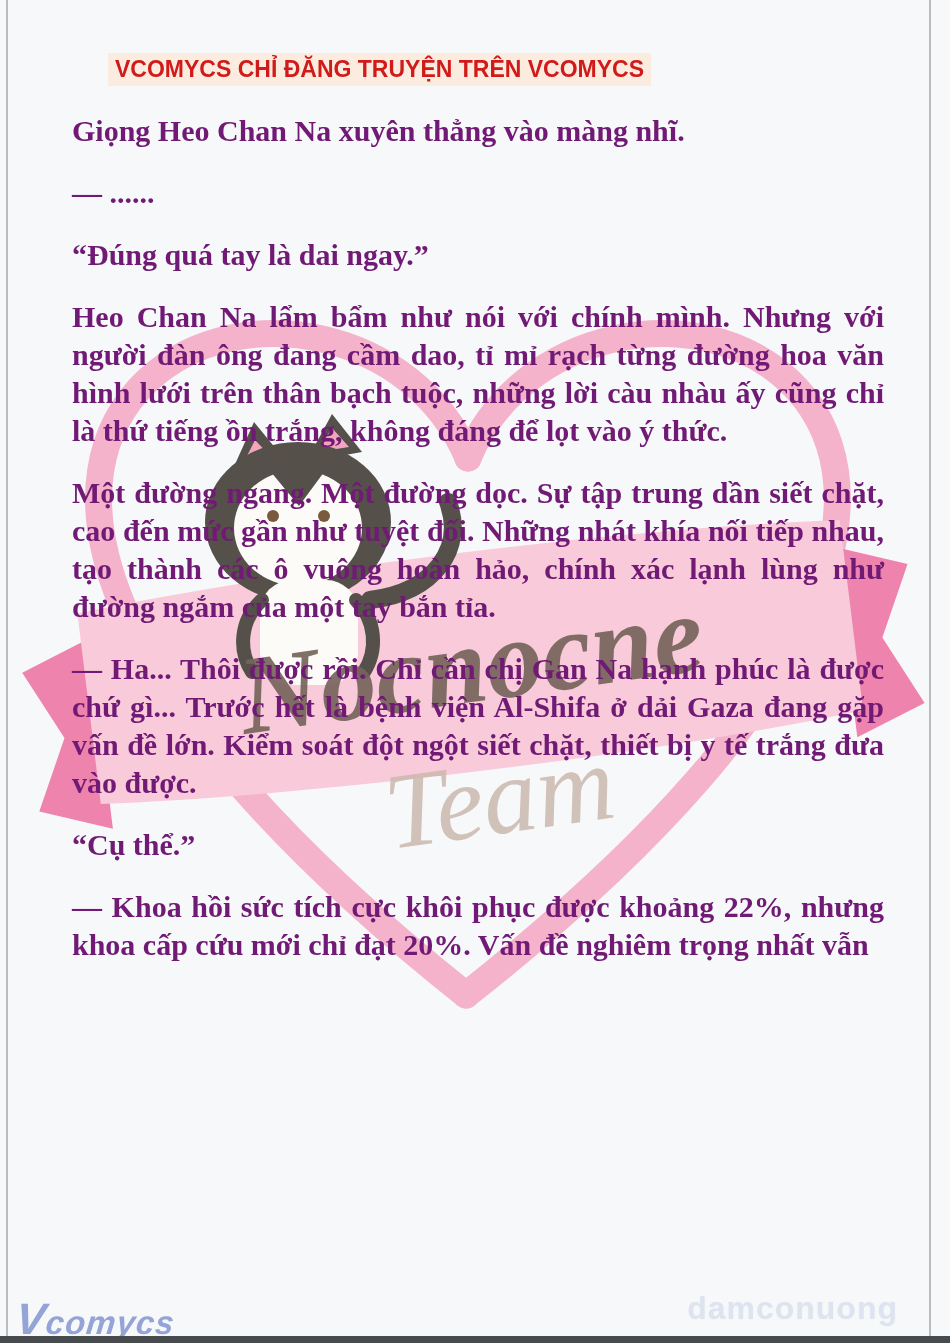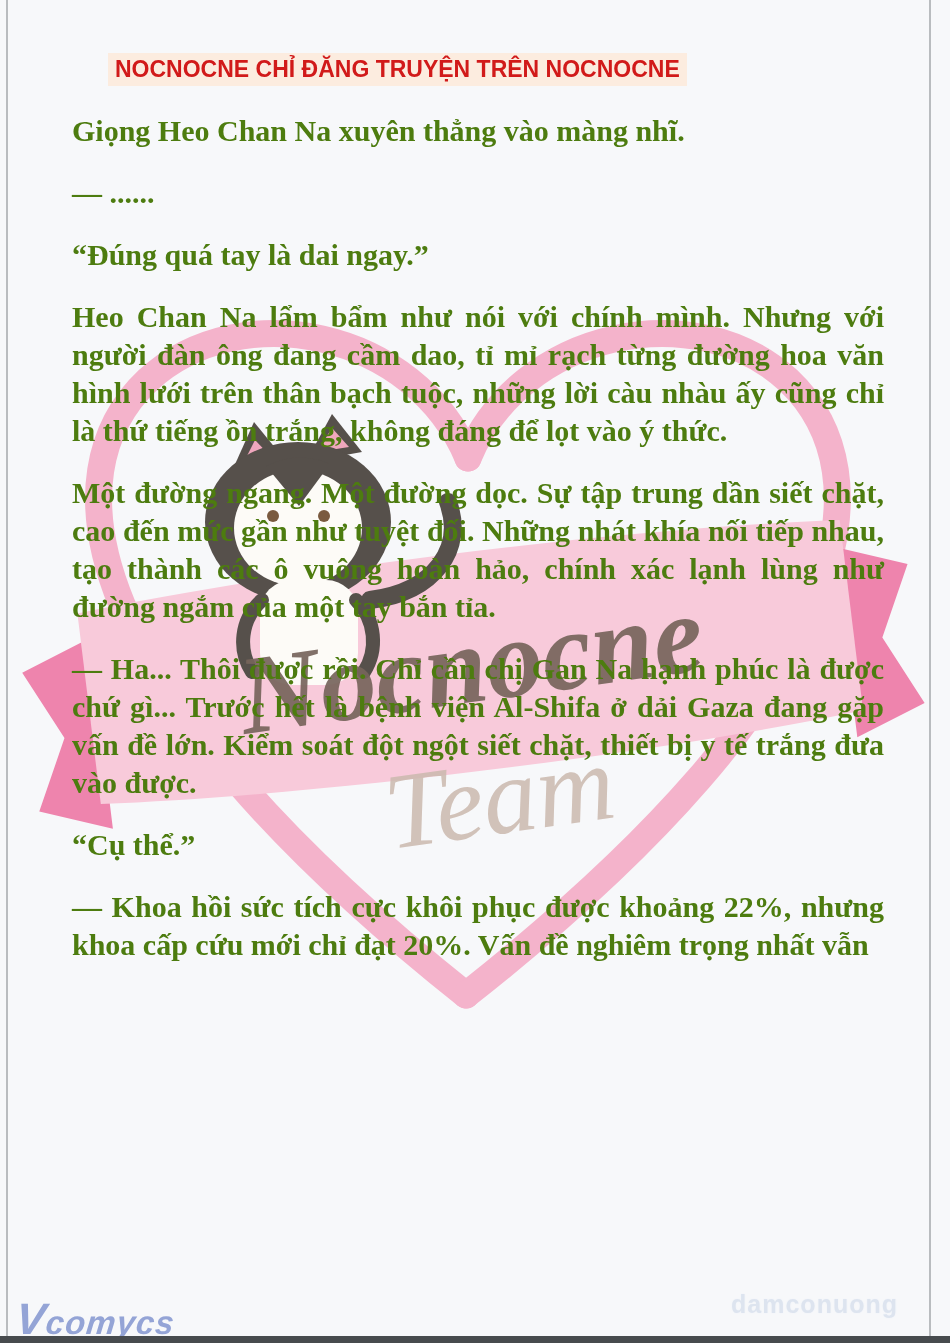--- a/index.html
+++ b/index.html
@@ -25,21 +25,21 @@
   .notice{
     position:absolute;left:108px;top:53px;
     background:#fcecdf;color:#d11a1a;
     font-family:"Liberation Sans","DejaVu Sans",sans-serif;
     font-weight:bold;font-size:23px;line-height:30px;
     padding:1px 7px 2px 7px;letter-spacing:0px;
   }
 
   .story{
     position:absolute;left:72px;top:112px;width:812px;
-    color:#4d7c0f;
+    color:#701a75;
   }
   .story p{
     margin:0 0 24px 0;
     font-size:30px;line-height:38px;font-weight:bold;
     text-align:justify;
   }
   .story p.no-justify{text-align:left;}
 
   .logo-vcomycs{
     position:absolute;left:16px;top:1294px;
@@ -47,21 +47,21 @@
     font-style:italic;font-weight:bold;
     font-size:33px;letter-spacing:1px;
     color:#94a4d6;
     transform:skewX(-6deg);
   }
   .logo-vcomycs::first-letter{font-size:44px;}
 
   .site-watermark{
     position:absolute;right:52px;top:1290px;
     font-family:"Liberation Sans","DejaVu Sans",sans-serif;
-    font-weight:bold;font-size:25px;letter-spacing:1px;
+    font-weight:bold;font-size:32px;letter-spacing:1px;
     color:#dde4ef;
     text-shadow:0 0 2px #eef2f8;
   }
 </style>
 </head>
 <body>
 
 <div class="page">
 
   <svg class="watermark-layer" viewBox="0 0 950 1343" xmlns="http://www.w3.org/2000/svg">
@@ -93,21 +93,21 @@
       <path d="M 356 600 C 376 620, 378 650, 364 672" fill="none" stroke="#56504b" stroke-width="14" stroke-linecap="round"></path>
     </g>
 
     <text x="470" y="702" text-anchor="middle" font-family="Liberation Serif, DejaVu Serif, serif" font-size="112" font-weight="bold" font-style="italic" fill="#77655c" opacity="0.92" transform="rotate(-8 470 660)">Nocnocne</text>
 
     <text x="480" y="836" text-anchor="middle" font-family="Liberation Serif, DejaVu Serif, serif" font-size="108" font-style="italic" fill="#cbb9ae" opacity="0.85" transform="rotate(-8 470 660)">Team</text>
   </svg>
 
   <div class="content">
 
-    <div class="notice">NOCNOCNE CHỈ ĐĂNG TRUYỆN TRÊN NOCNOCNE</div>
+    <div class="notice">VCOMYCS CHỈ ĐĂNG TRUYỆN TRÊN VCOMYCS</div>
 
     <div class="story">
       <p class="no-justify">Giọng Heo Chan Na xuyên thẳng vào màng nhĩ.</p>
       <p class="no-justify">— ......</p>
       <p class="no-justify">“Đúng quá tay là dai ngay.”</p>
       <p>Heo Chan Na lẩm bẩm như nói với chính mình. Nhưng với người đàn ông đang cầm dao, tỉ mỉ rạch từng đường hoa văn hình lưới trên thân bạch tuộc, những lời càu nhàu ấy cũng chỉ là thứ tiếng ồn trắng, không đáng để lọt vào ý thức.</p>
       <p>Một đường ngang. Một đường dọc. Sự tập trung dần siết chặt, cao đến mức gần như tuyệt đối. Những nhát khía nối tiếp nhau, tạo thành các ô vuông hoàn hảo, chính xác lạnh lùng như đường ngắm của một tay bắn tỉa.</p>
       <p>— Ha... Thôi được rồi. Chỉ cần chị Gan Na hạnh phúc là được chứ gì... Trước hết là bệnh viện Al-Shifa ở dải Gaza đang gặp vấn đề lớn. Kiểm soát đột ngột siết chặt, thiết bị y tế trắng đưa vào được.</p>
       <p class="no-justify">“Cụ thể.”</p>
       <p>— Khoa hồi sức tích cực khôi phục được khoảng 22%, nhưng khoa cấp cứu mới chỉ đạt 20%. Vấn đề nghiêm trọng nhất vẫn</p>

